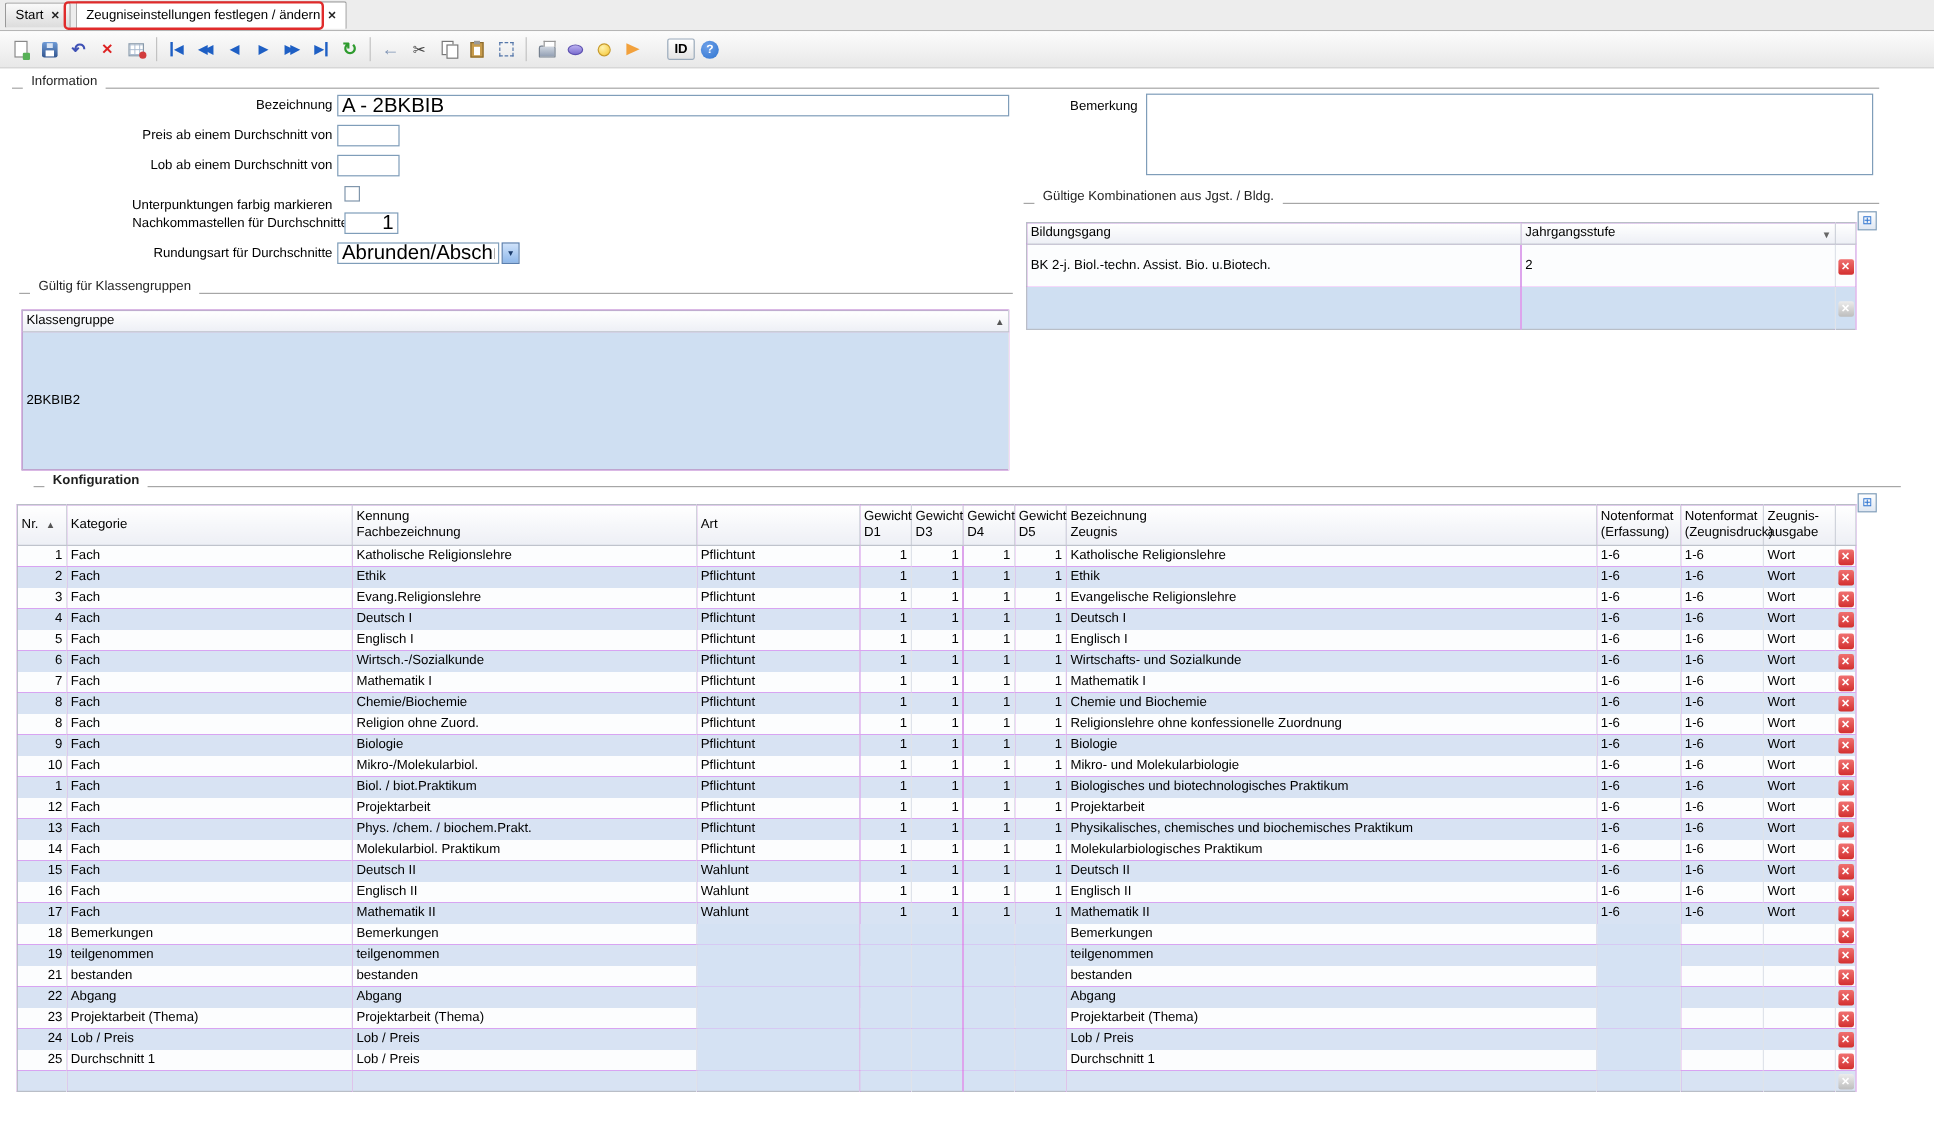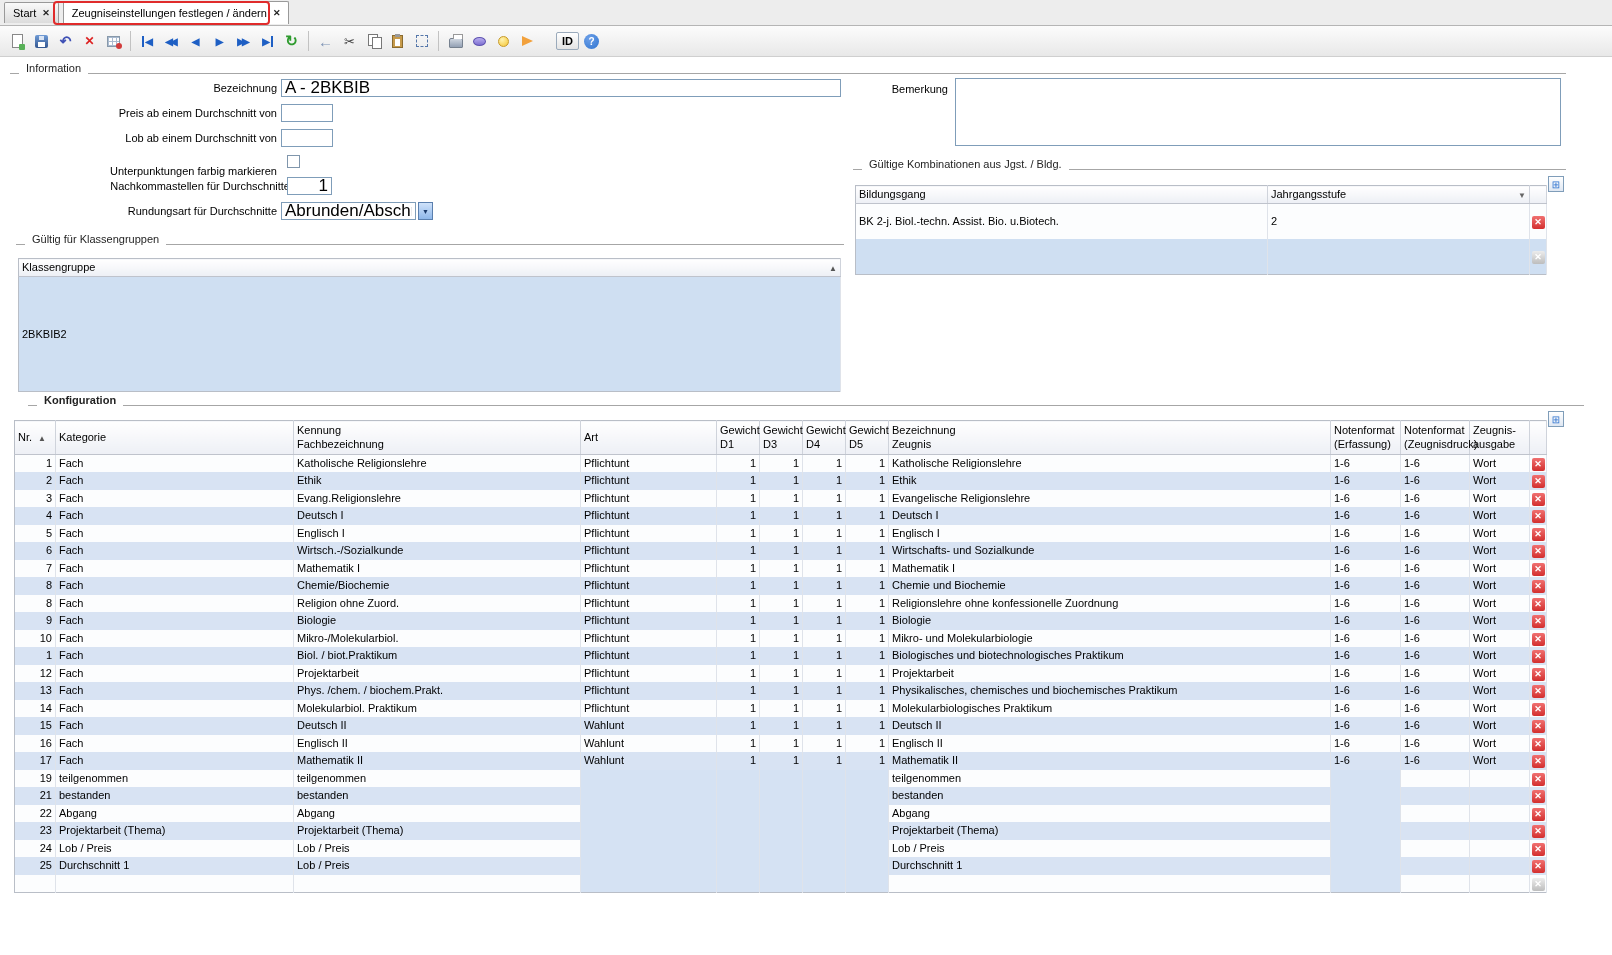--- a/index.html
+++ b/index.html
@@ -659,20 +659,37 @@
     <td class="c-right cdis">1</td>
     <td>Mathematik II</td>
     <td class="cdis">1-6</td>
     <td>1-6</td>
     <td>Wort</td>
     <td class="c-del">
           <span class="delx">✕</span>
         </td>
   </tr>
 
+  <tr class="noart">
+    <td class="c-right">18</td>
+    <td>Bemerkungen</td>
+    <td>Bemerkungen</td>
+    <td class="cdis"></td>
+    <td class="c-right cdis"></td>
+    <td class="c-right cdis"></td>
+    <td class="c-right cdis"></td>
+    <td class="c-right cdis"></td>
+    <td>Bemerkungen</td>
+    <td class="cdis"></td>
+    <td></td>
+    <td></td>
+    <td class="c-del">
+          <span class="delx">✕</span>
+        </td>
+  </tr>
 
   <tr class="noart">
     <td class="c-right">19</td>
     <td>teilgenommen</td>
     <td>teilgenommen</td>
     <td class="cdis"></td>
     <td class="c-right cdis"></td>
     <td class="c-right cdis"></td>
     <td class="c-right cdis"></td>
     <td class="c-right cdis"></td>

